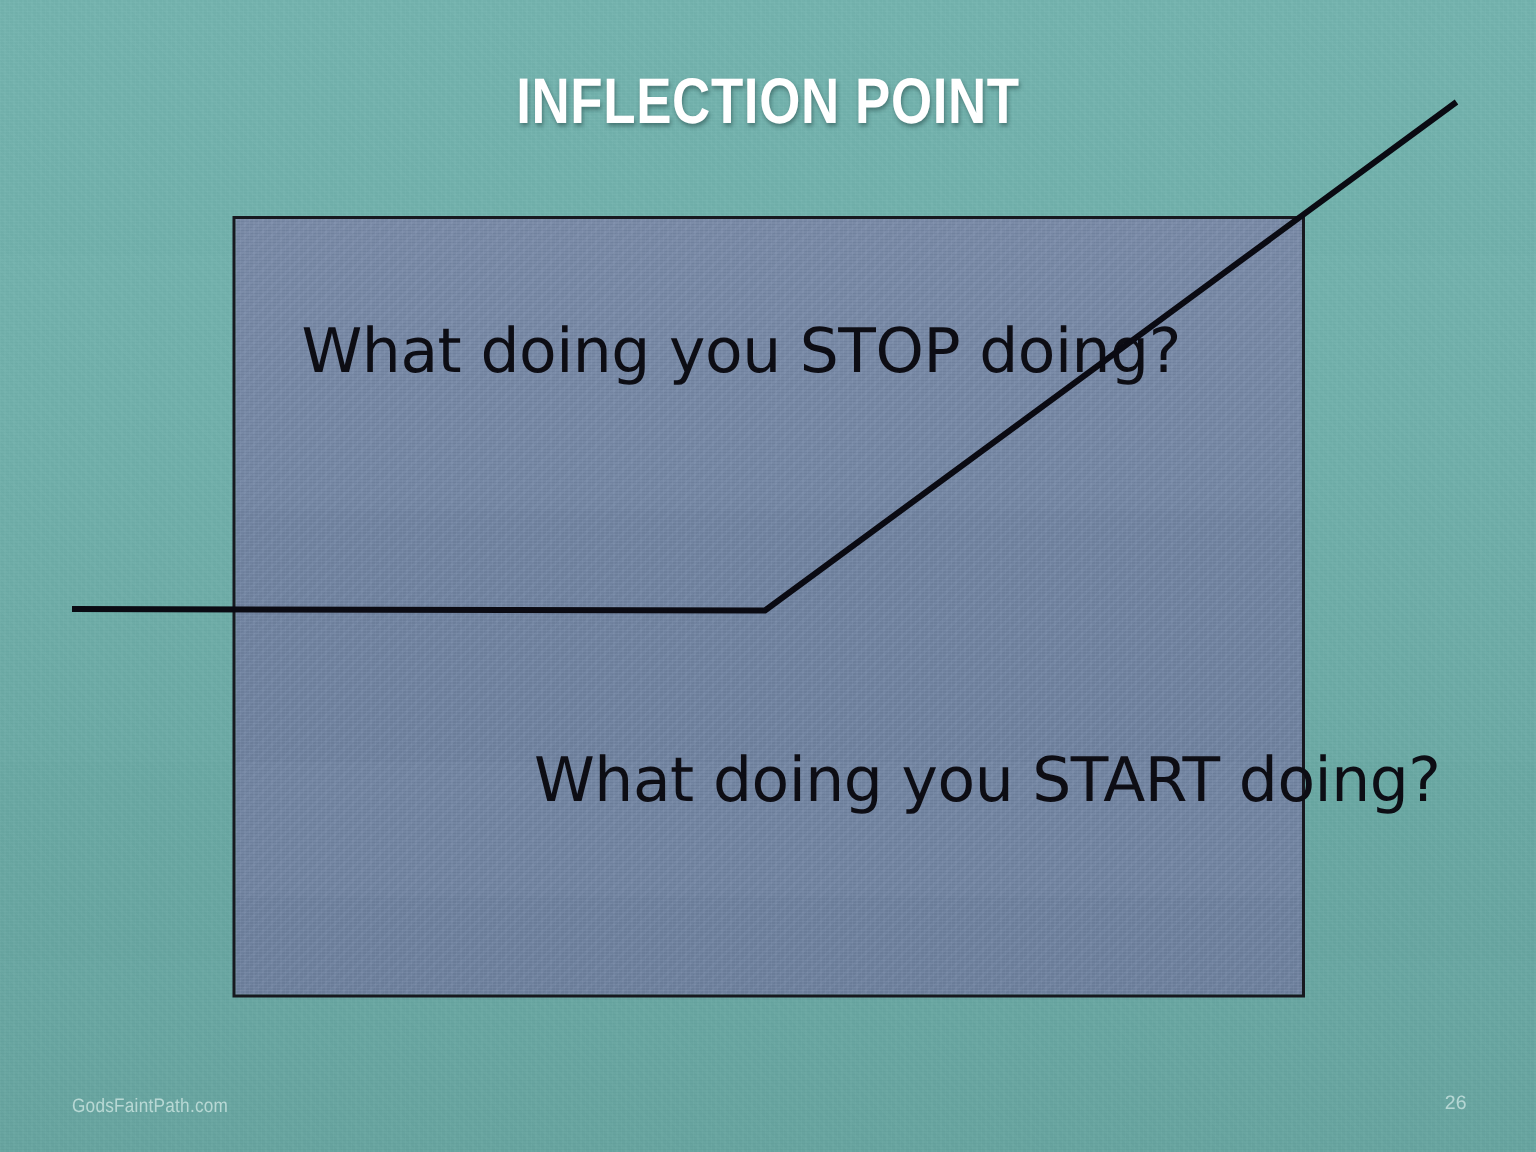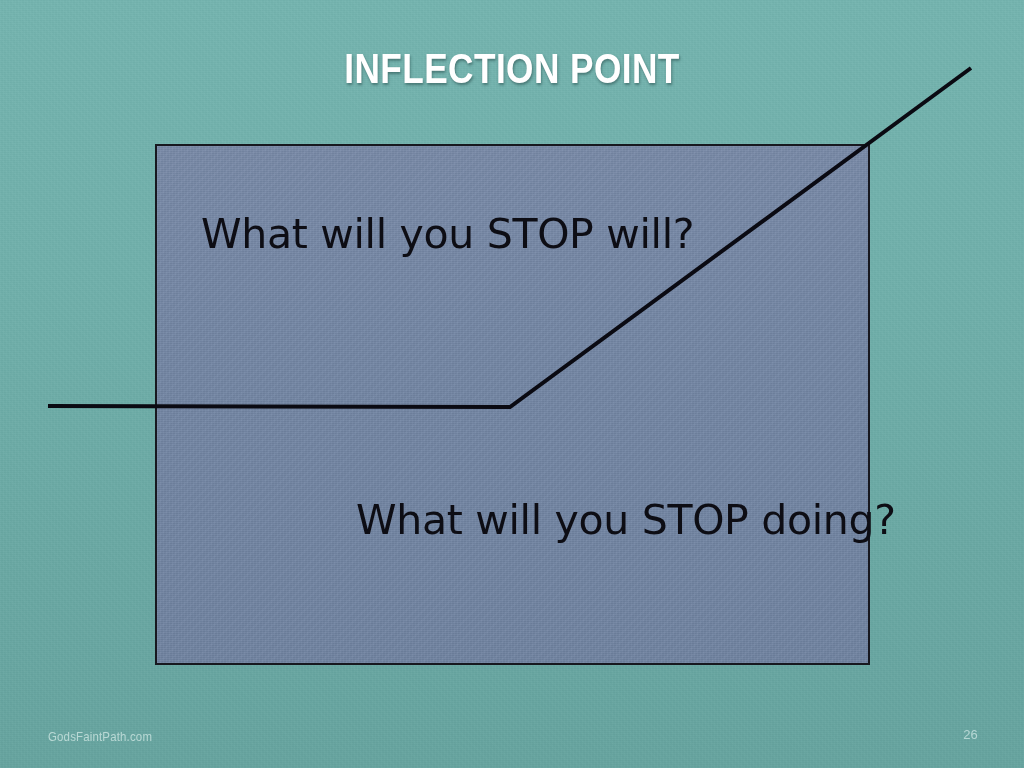--- a/index.html
+++ b/index.html
@@ -129,23 +129,23 @@
 
 <div id="slide">
 
   <div id="slide-texture"></div>
 
   <div id="slide-title">INFLECTION POINT</div>
 
   <div id="content-panel">
     <div id="panel-texture"></div>
 
-    <div id="stop-text" class="panel-text">What will you STOP will?</div>
+    <div id="stop-text" class="panel-text">What doing you STOP doing?</div>
 
-    <div id="start-text" class="panel-text">What will you STOP doing?</div>
+    <div id="start-text" class="panel-text">What doing you START doing?</div>
   </div>
 
   <svg id="inflection-svg" viewBox="0 0 1024 768">
     <polyline points="48,406 510,407 971,68" fill="none" stroke="#0a0a12" stroke-width="4" stroke-linecap="butt" stroke-linejoin="miter"></polyline>
   </svg>
 
   <div id="footer-brand">GodsFaintPath.com</div>
 
   <div id="page-number">26</div>
 

